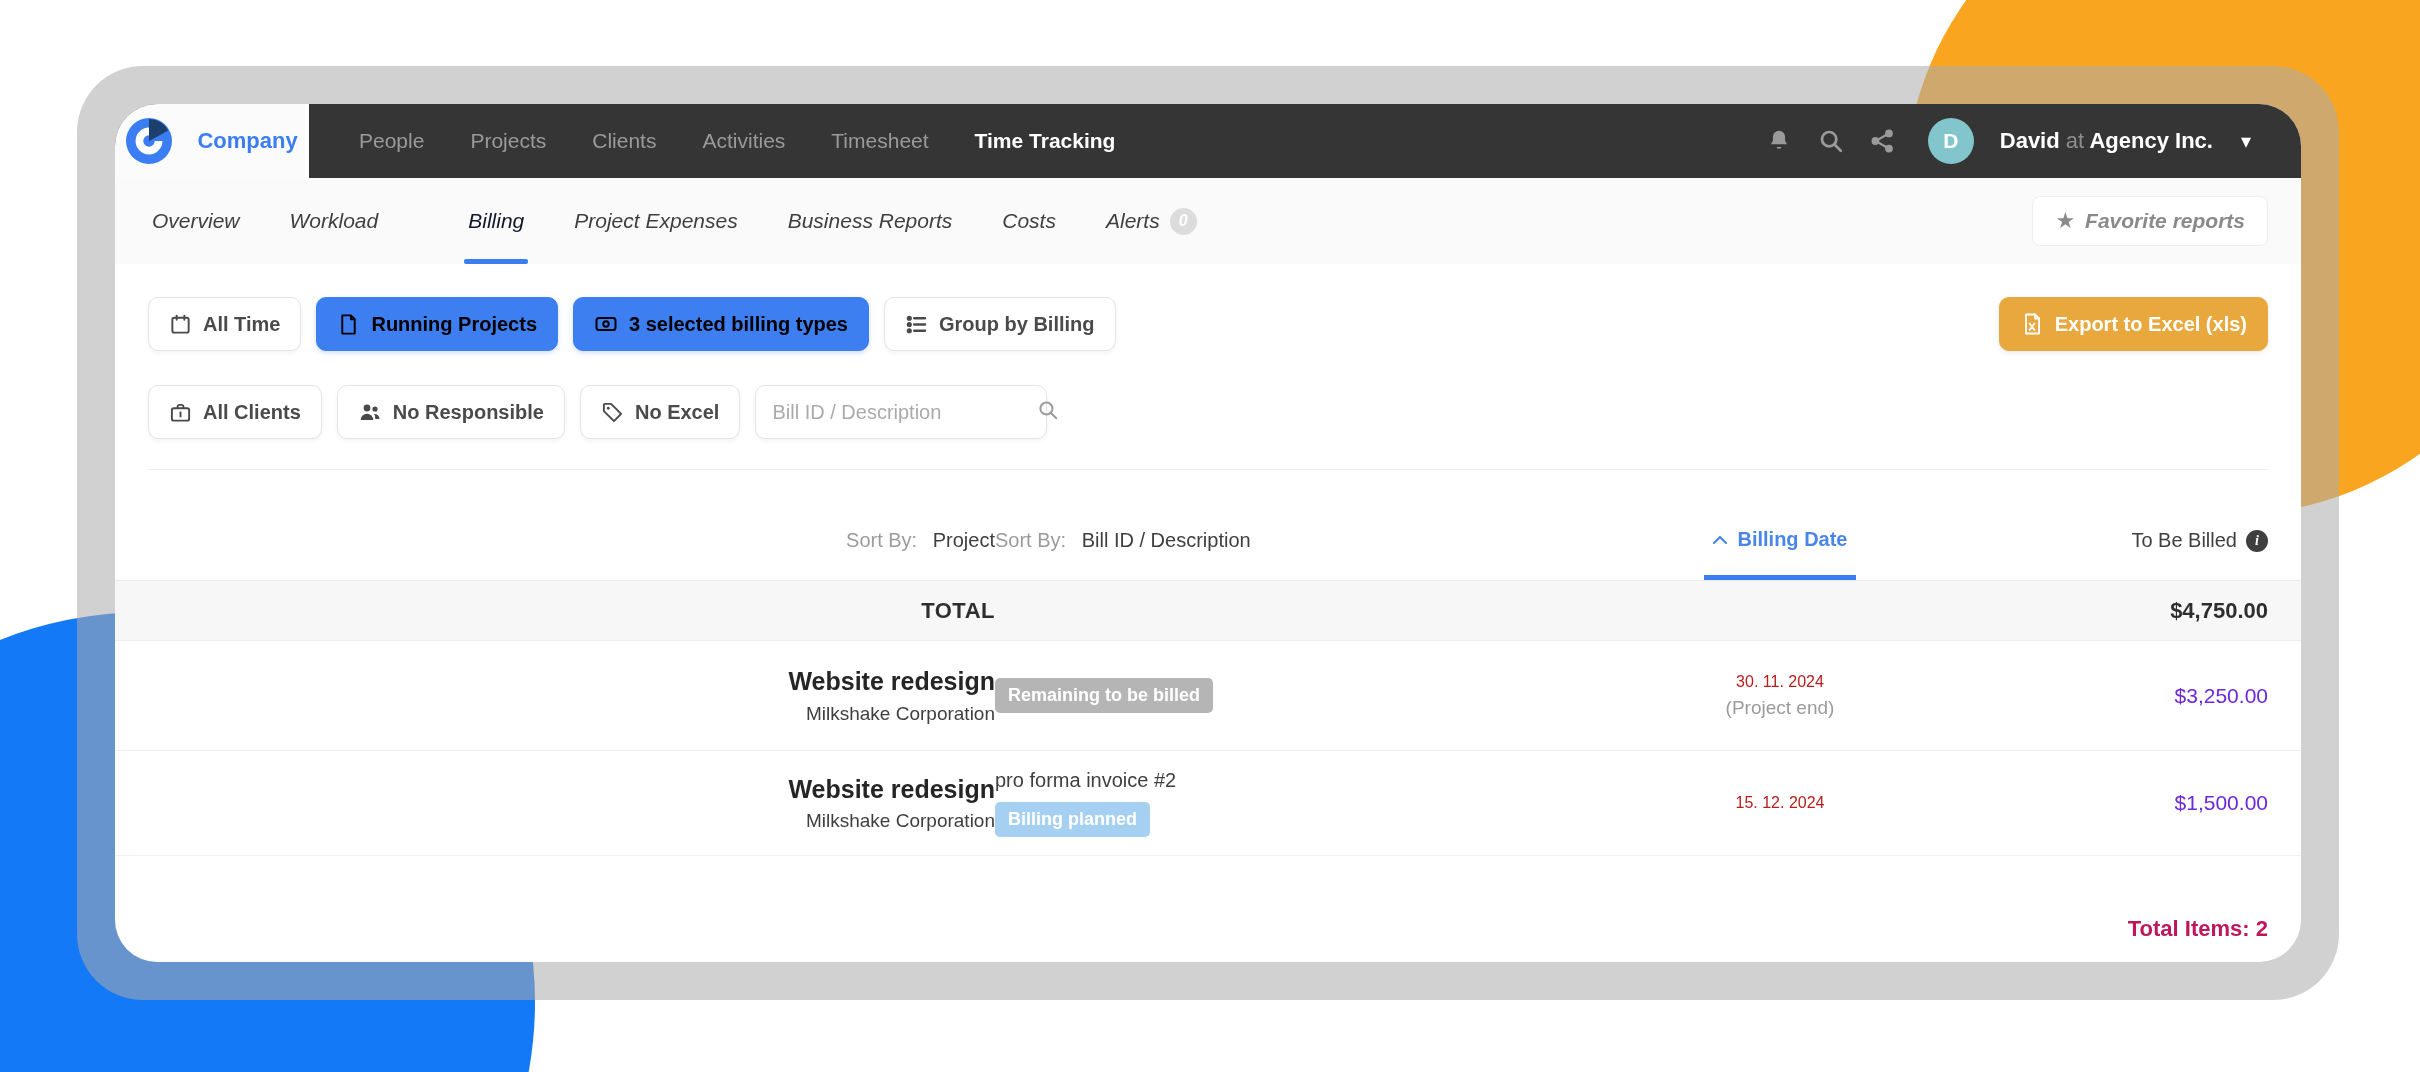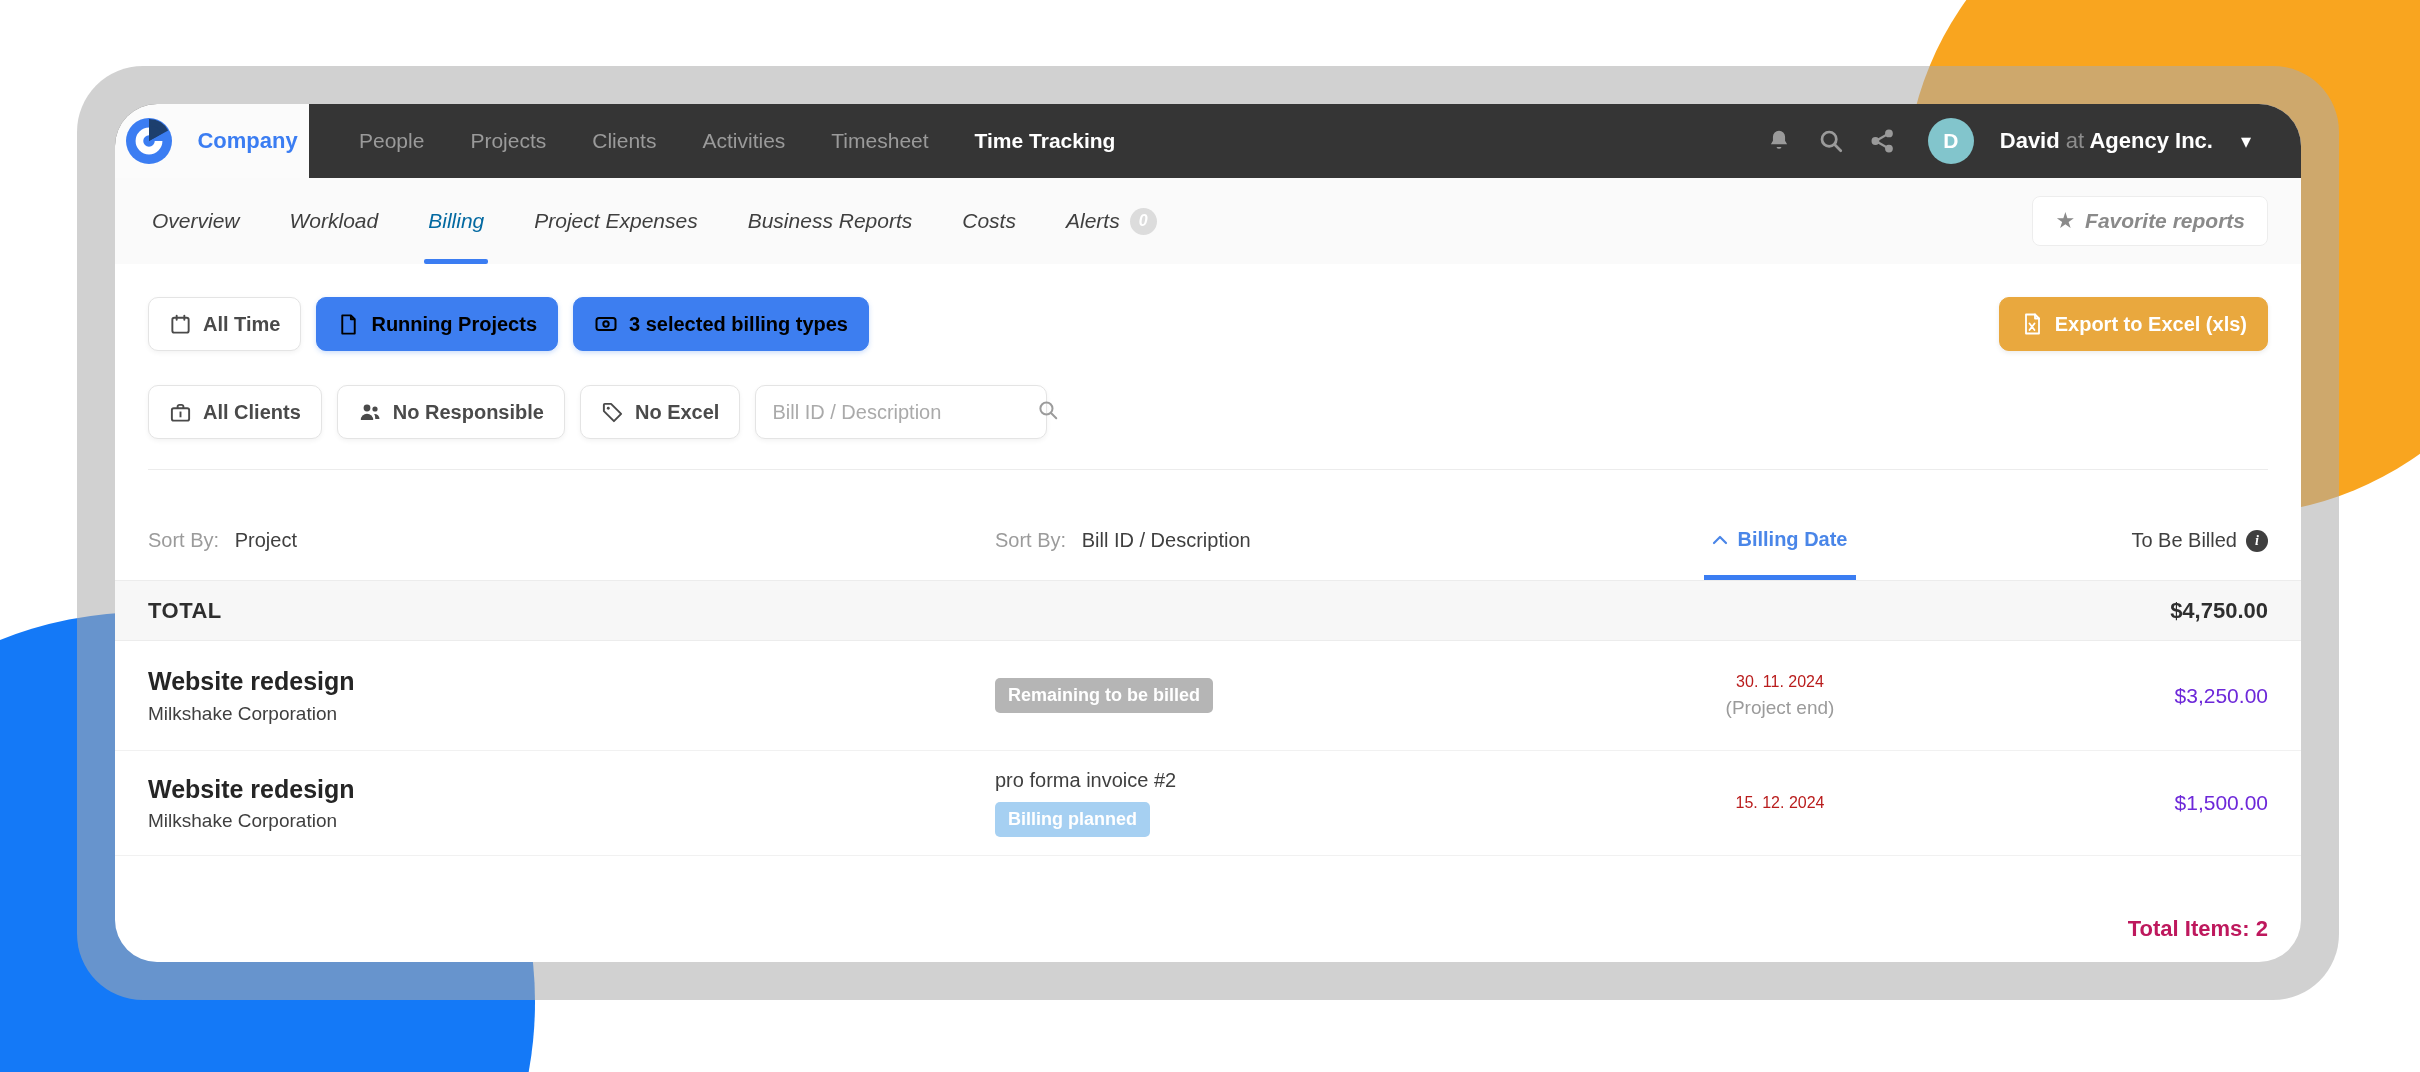--- a/index.html
+++ b/index.html
@@ -33,21 +33,21 @@
     display:flex; align-items:center; justify-content:center; font-size:21px; font-weight:700; margin-left:6px; }
   .user-line { color:#ffffff; font-size:22px; font-weight:700; white-space:nowrap; }
   .user-line .at { color:#8d8d8d; font-weight:400; }
   .caret-down { color:#ffffff; font-size:20px; margin-left:2px; }
 
   
   .secnav { height:86px; background:#fafafa; display:flex; align-items:stretch; padding:0 33px;
     position:relative;font-style:italic; }
   .sec-item { display:flex; align-items:center; padding:0 4px; margin-right:42px; font-size:21px;
     color:#3f3f3f; position:relative; cursor:pointer; white-space:nowrap; }
-  .sec-item.active { color:#0369a1; font-weight:400; }
+  .sec-item.active { color:#0f172a; font-weight:400;margin-left:40px; }
   .sec-item.active::after { content:""; position:absolute; left:0; right:0; bottom:0; height:5px;
     background:#3b7df2; border-radius:2px; }
   .sec-badge { width:27px; height:27px; border-radius:50%; background:#dcdcdc; color:#ffffff;
     font-size:16px; font-weight:700; display:flex; align-items:center; justify-content:center; margin-left:10px; }
   .fav-btn { position:absolute; right:33px; top:18px; height:50px; background:#ffffff;
     border:1px solid #ededed; border-radius:8px; display:flex; align-items:center; gap:10px;
     padding:0 22px; color:#8a8a8a; font-size:21px; font-weight:700; cursor:pointer; }
   .fav-btn .star { font-size:22px; color:#8a8a8a; }
 
   
@@ -68,21 +68,21 @@
     border-radius:10px; display:flex; align-items:center; padding:0 16px;
     box-shadow:0 2px 5px rgba(0,0,0,0.05); }
   .search-box input { border:none; outline:none; flex:1; font-size:20px; color:#4a4a4a;
     font-family:"Liberation Sans","DejaVu Sans",sans-serif; background:transparent; }
   .search-box input::placeholder { color:#aaaaaa; }
   .search-box .mini-search { color:#9b9b9b; flex:none; }
 
   .big-divider { height:1px; background:#ececec; margin-top:30px; }
 
   
-  .cols { display:flex; padding:0 33px; align-items:stretch; }
+  .cols { display:flex; padding:0 33px; align-items:stretch;text-align:right; }
   .c1 { width:847px; flex:none; display:flex; flex-direction:column; justify-content:center; }
   .c2 { width:610px; flex:none; display:flex; flex-direction:column; justify-content:center; align-items:flex-start; }
   .c3 { width:350px; flex:none; display:flex; flex-direction:column; justify-content:center; align-items:center; }
   .c4 { flex:1; display:flex; flex-direction:column; justify-content:center; align-items:flex-end; }
 
   .sort-row { height:110px; align-items:flex-end; }
   .sort-row .c1,.sort-row .c2,.sort-row .c3,.sort-row .c4 { justify-content:flex-end; }
   .sort-pad { padding-bottom:28px; font-size:20px; color:#3f3f3f; white-space:nowrap; }
   .sort-label { color:#9b9b9b; margin-right:10px; }
   .sort-active { color:#4a86e8; display:inline-flex; align-items:center; gap:9px;
@@ -209,20 +209,31 @@
           </svg>
           <span>Running Projects</span>
         </span>
         <span class="btn btn-blue">
           <svg width="24" height="24" viewBox="0 0 24 24" fill="none" stroke="currentColor" stroke-width="2">
             <rect x="2.5" y="6" width="19" height="12" rx="2.5"></rect>
               <circle cx="12" cy="12" r="2.7"></circle>
           </svg>
           <span>3 selected billing types</span>
         </span>
+        <span class="btn btn-white">
+          <svg width="23" height="23" viewBox="0 0 24 24" fill="currentColor" stroke="currentColor" stroke-width="2.4" stroke-linecap="round">
+            <circle cx="4.5" cy="5.5" r="1.5"></circle>
+              <circle cx="4.5" cy="12" r="1.5"></circle>
+              <circle cx="4.5" cy="18.5" r="1.5"></circle>
+            <line x1="9.5" y1="5.5" x2="21" y2="5.5"></line>
+              <line x1="9.5" y1="12" x2="21" y2="12"></line>
+              <line x1="9.5" y1="18.5" x2="21" y2="18.5"></line>
+          </svg>
+          <span>Group by Billing</span>
+        </span>
         <span class="btn btn-amber">
           <svg width="24" height="24" viewBox="0 0 24 24" fill="none" stroke="currentColor" stroke-width="1.8" stroke-linejoin="round" stroke-linecap="round">
             <path d="M6 2.5h9l4 4v15H6z"></path>
               <path d="M15 2.5v4h4"></path>
             <path d="M9.5 11.5l5 6.5M14.5 11.5l-5 6.5"></path>
           </svg>
           <span>Export to Excel (xls)</span>
         </span>
       </div>
       <div class="filter-row">

